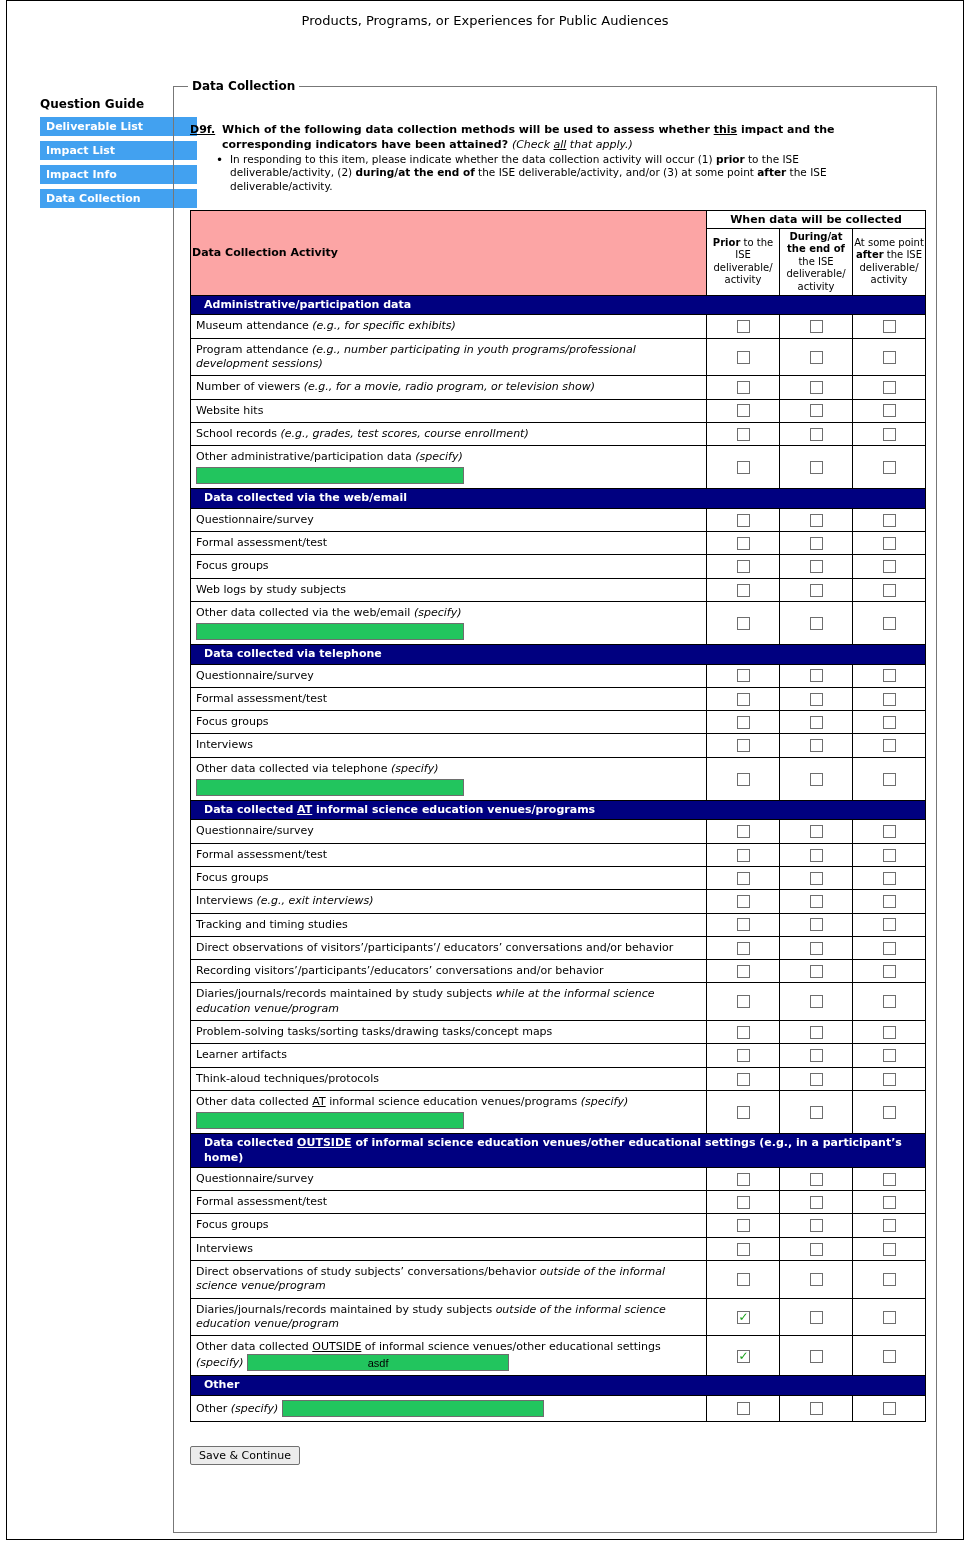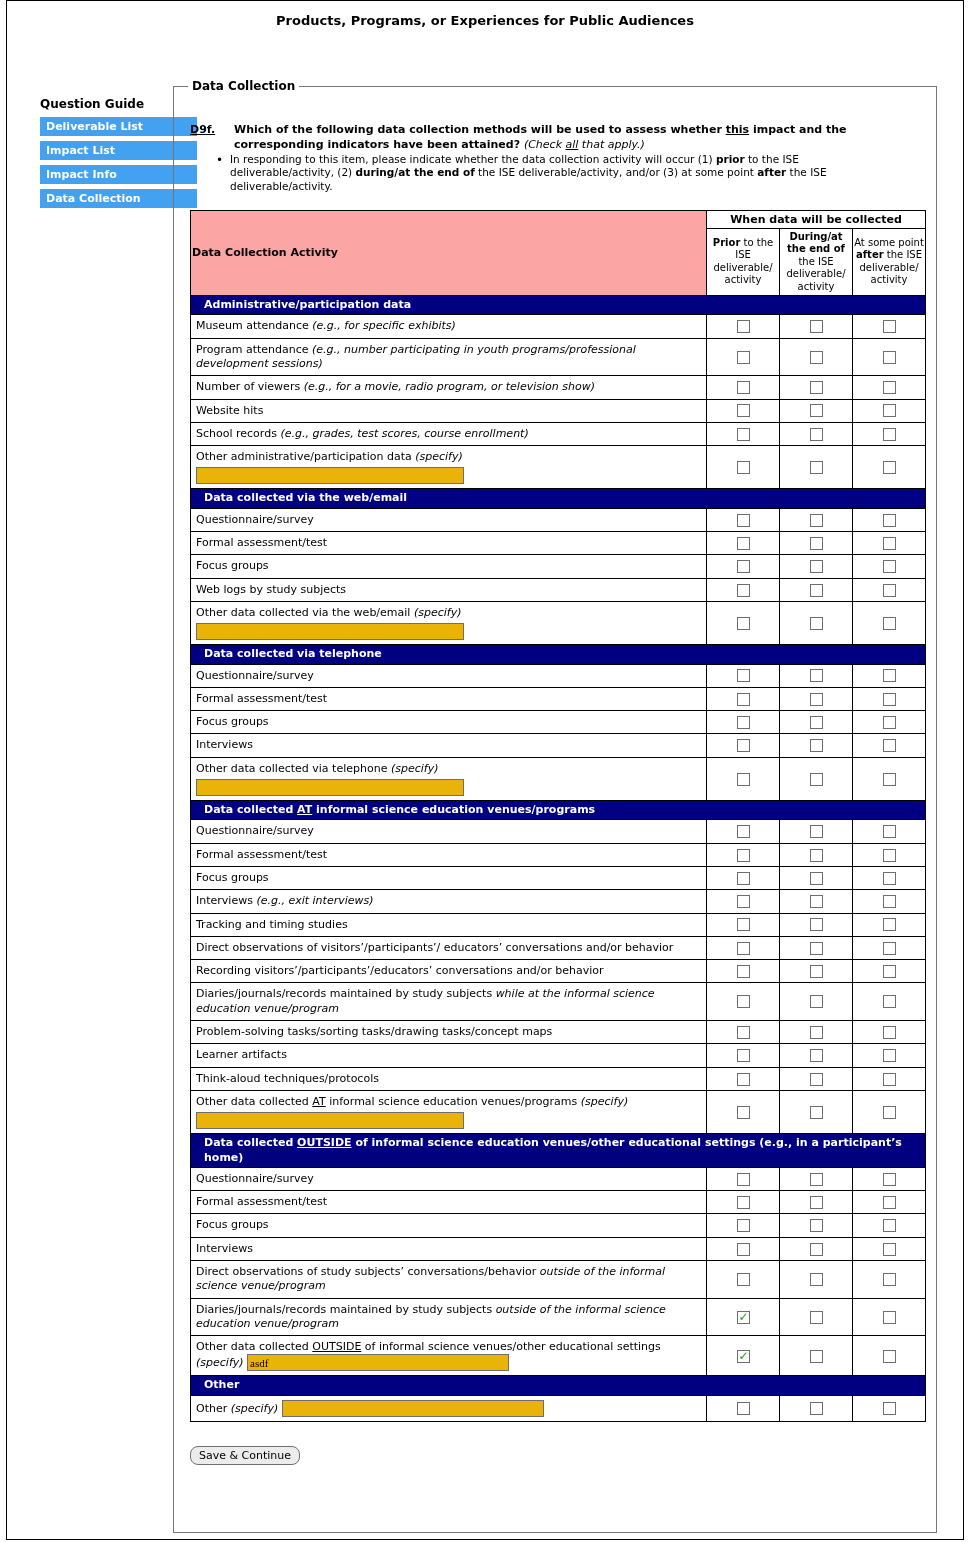--- a/index.html
+++ b/index.html
@@ -1,46 +1,46 @@
 <!DOCTYPE html>
 <html style="--section-bg: #000080; --sidebar-btn: #42a1f0; --check-color: #18a018;"><head>
 <meta charset="utf-8">
 <style>
   *{box-sizing:border-box;}
   html,body{margin:0;padding:0;background:#fff;}
   body{font-family:"DejaVu Sans","Liberation Sans",sans-serif;color:#000;}
   .page{position:relative;margin:0 6px;border:1px solid #000;height:1540px;background:#fff;overflow:hidden;}
-  .page-title{text-align:center;font-weight:bold;font-size:13px;padding-top:12px;}
+  .page-title{text-align:center;font-weight:normal;font-size:13px;padding-top:12px;}
   .sidebar{position:absolute;left:33px;top:96px;width:157px;}
   .qg-heading{font-weight:bold;font-size:12px;margin-bottom:6px;}
   .qg-btn{background:var(--sidebar-btn,#42a1f0);color:#fff;font-weight:bold;font-size:11px;padding:3px 6px;margin-bottom:5px;cursor:pointer;}
   .dc-fieldset{position:absolute;left:166px;top:78px;width:764px;height:1454px;border:1px solid #777;padding:4px 10px;margin:0;}
   .dc-fieldset legend{font-weight:bold;font-size:12px;padding:0 4px;margin-left:4px;}
   .impact-line{margin:46px 0 0 6px;font-size:11px;font-weight:bold;}
   .impact-value{margin-left:18px;}
   .question{margin:26px 0 0 6px;font-size:11px;position:relative;}
   .qnum{position:absolute;left:0;top:0;font-weight:bold;text-decoration:underline;}
-  .qtext{margin-left:44px;width:660px;line-height:1.35;}
+  .qtext{margin-left:32px;width:660px;line-height:1.35;}
   .bullet-row{margin:0 0 0 46px;font-size:10.5px;position:relative;width:660px;line-height:1.3;}
   .bullet-row::before{content:"\2022";position:absolute;left:-14px;top:0;font-size:12px;}
   .dc-table{border-collapse:collapse;table-layout:fixed;width:735px;margin:16px 0 0 6px;font-size:11px;}
   .dc-table th,.dc-table td{border:1px solid #000;}
   .c-act{width:516px;}
   .c-chk{width:73px;}
   .act-head{font-weight:bold;font-size:11px;text-align:left;vertical-align:middle;background:#fca5a5;}
   .when-head{font-weight:bold;font-size:11px;text-align:center;padding:2px;background:#fff;}
   .col-head{font-weight:normal;font-size:10px;text-align:center;vertical-align:middle;padding:2px 1px;height:66px;line-height:1.25;background:#fff;}
   .section-cell{background:var(--section-bg,#000080);color:#fff;font-weight:bold;font-size:11px;padding:2px 13px;line-height:1.3;}
   .activity-cell{padding:4px 5px;line-height:1.3;vertical-align:middle;}
   .check-cell{text-align:center;vertical-align:middle;}
   .cb{display:inline-block;width:13px;height:13px;border:1px solid #6e6e6e;background:#fff;position:relative;vertical-align:middle;cursor:pointer;}
   .cb.checked::after{content:"\2713";position:absolute;left:1px;top:-2px;font-size:12px;font-weight:bold;color:var(--check-color,#18a018);line-height:15px;}
   .input-line{margin-top:3px;}
-  .specify-input{height:17px;border:1px solid #6e6e6e;font-size:11px;font-family:Liberation Serif, serif;padding:1px 2px;background:#eab308;vertical-align:middle;}
-  .save-btn{margin:24px 0 0 6px;font-size:11px;font-family:inherit;padding:2px 8px;background:#ececec;border:1px solid #707070;border-radius:8px;cursor:pointer;}
+  .specify-input{height:17px;border:1px solid #6e6e6e;font-size:11px;font-family:Liberation Sans, sans-serif;padding:1px 2px;background:#22c55e;vertical-align:middle;text-align:center;}
+  .save-btn{margin:24px 0 0 6px;font-size:11px;font-family:inherit;padding:2px 8px;background:#ececec;border:1px solid #707070;border-radius:2px;cursor:pointer;}
   .b{font-weight:bold;}
   .i{font-style:italic;}
   .u{text-decoration:underline;}
 </style>
 </head>
 <body>
 
 <div class="page">
 
   <div class="page-title">Products, Programs, or Experiences for Public Audiences</div>

